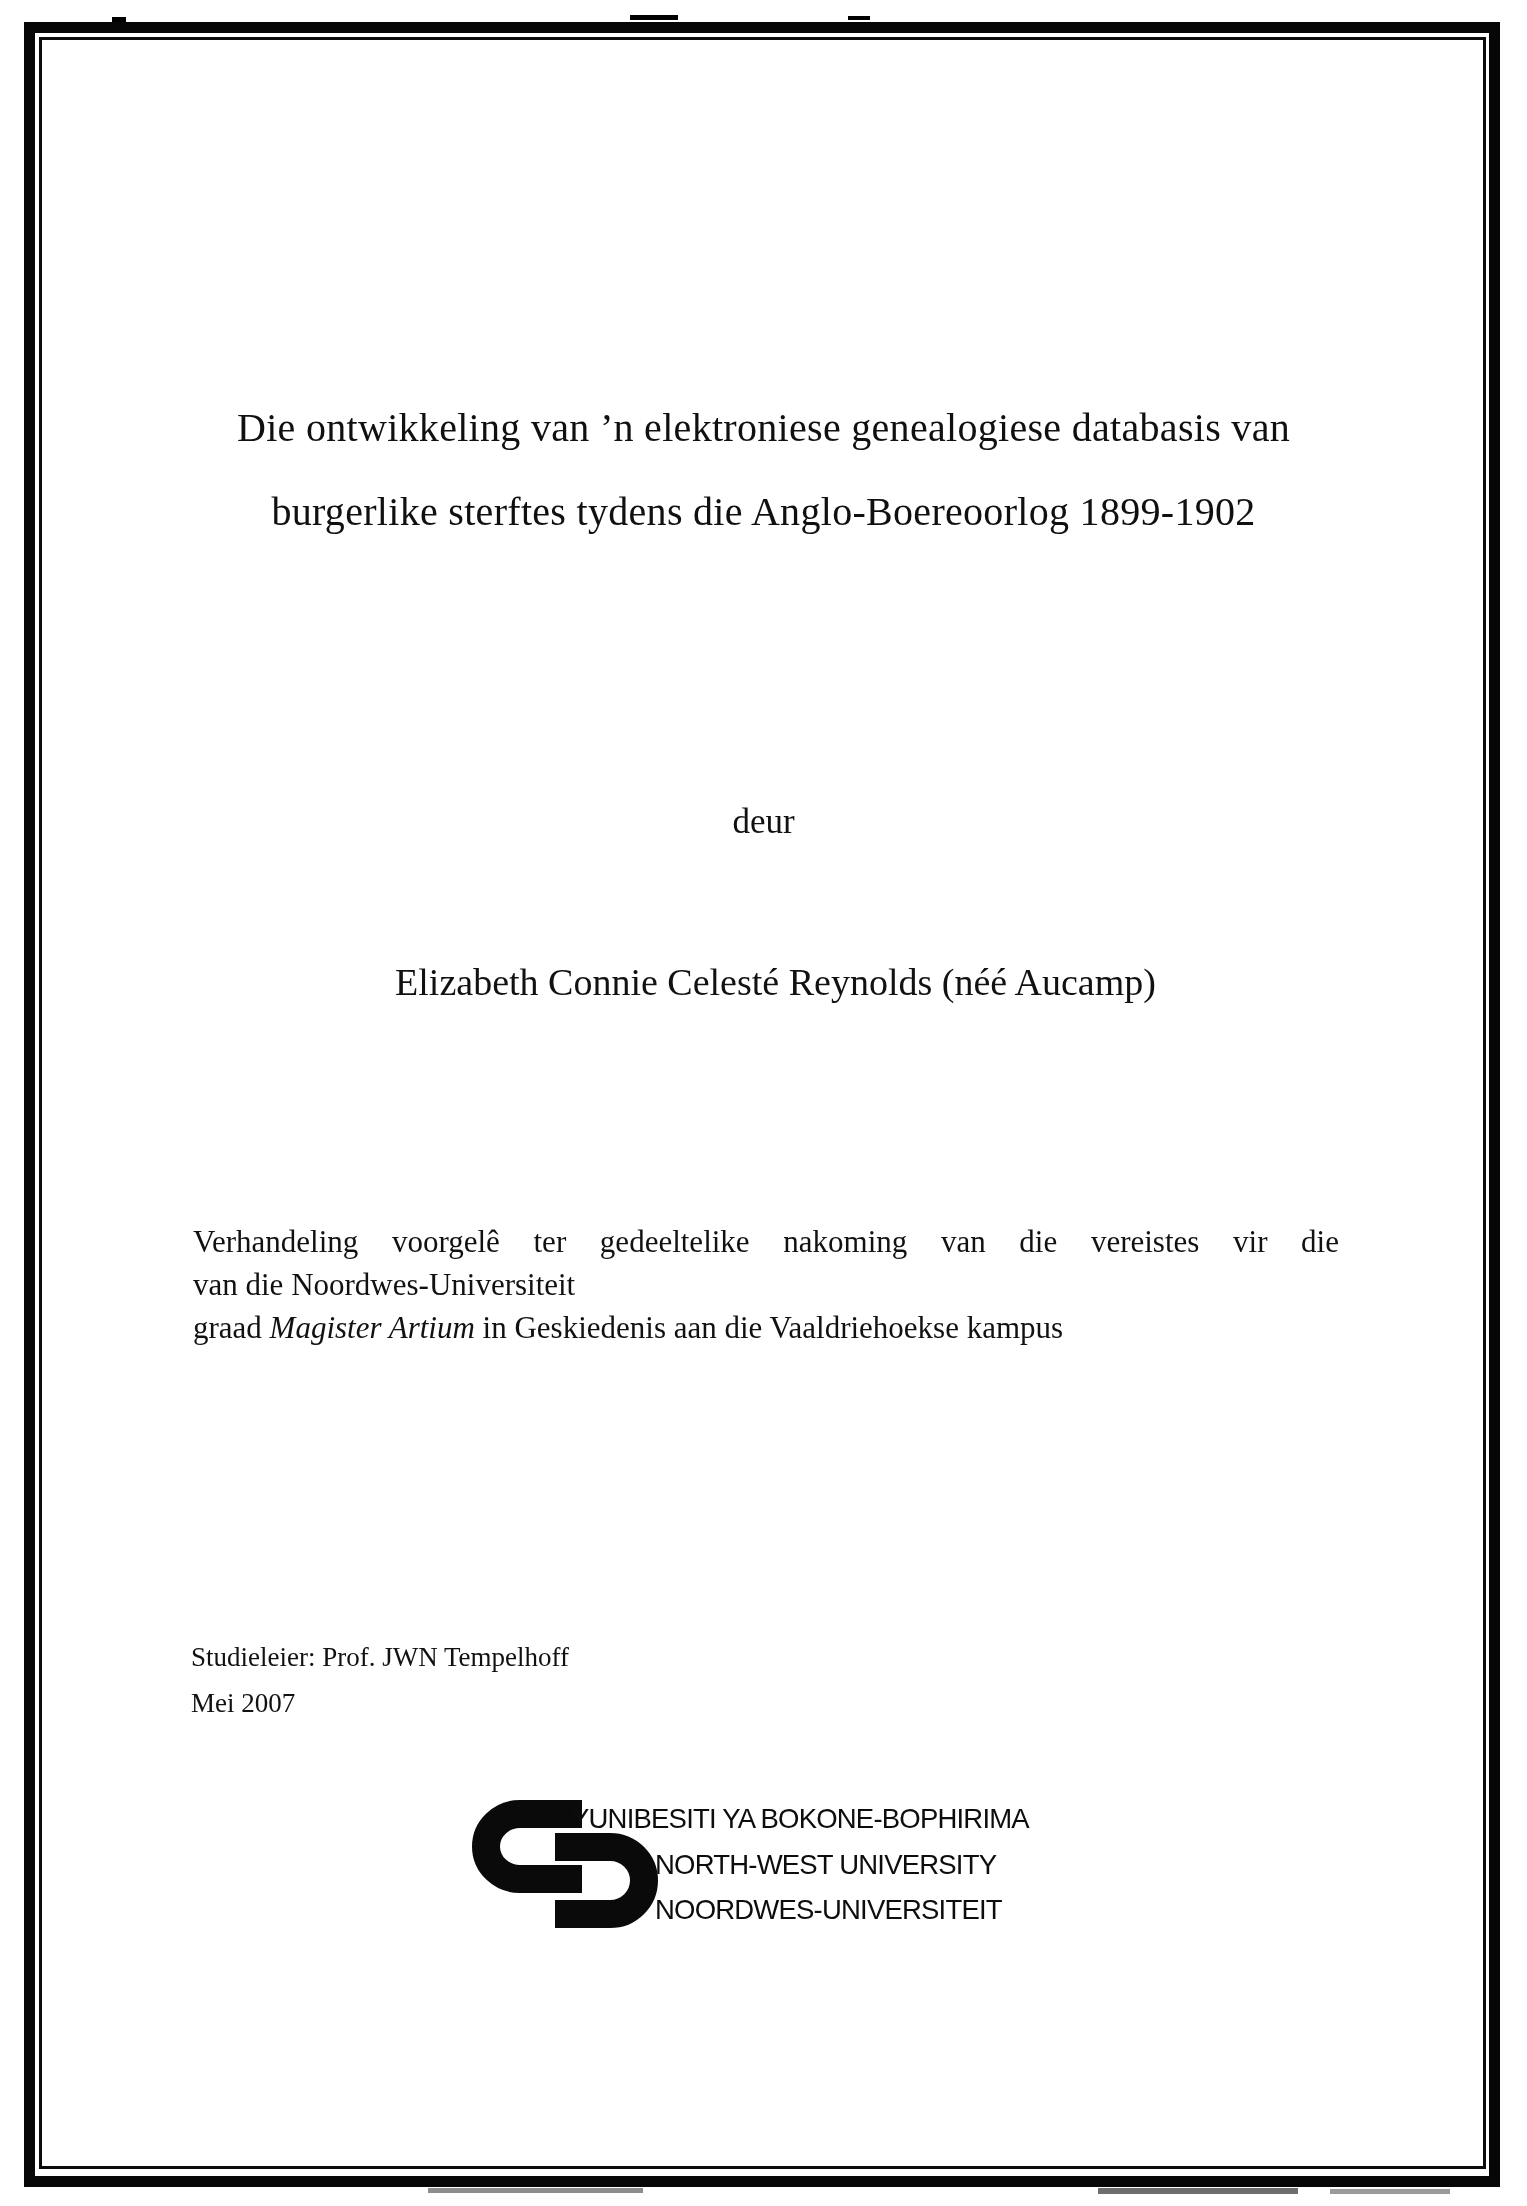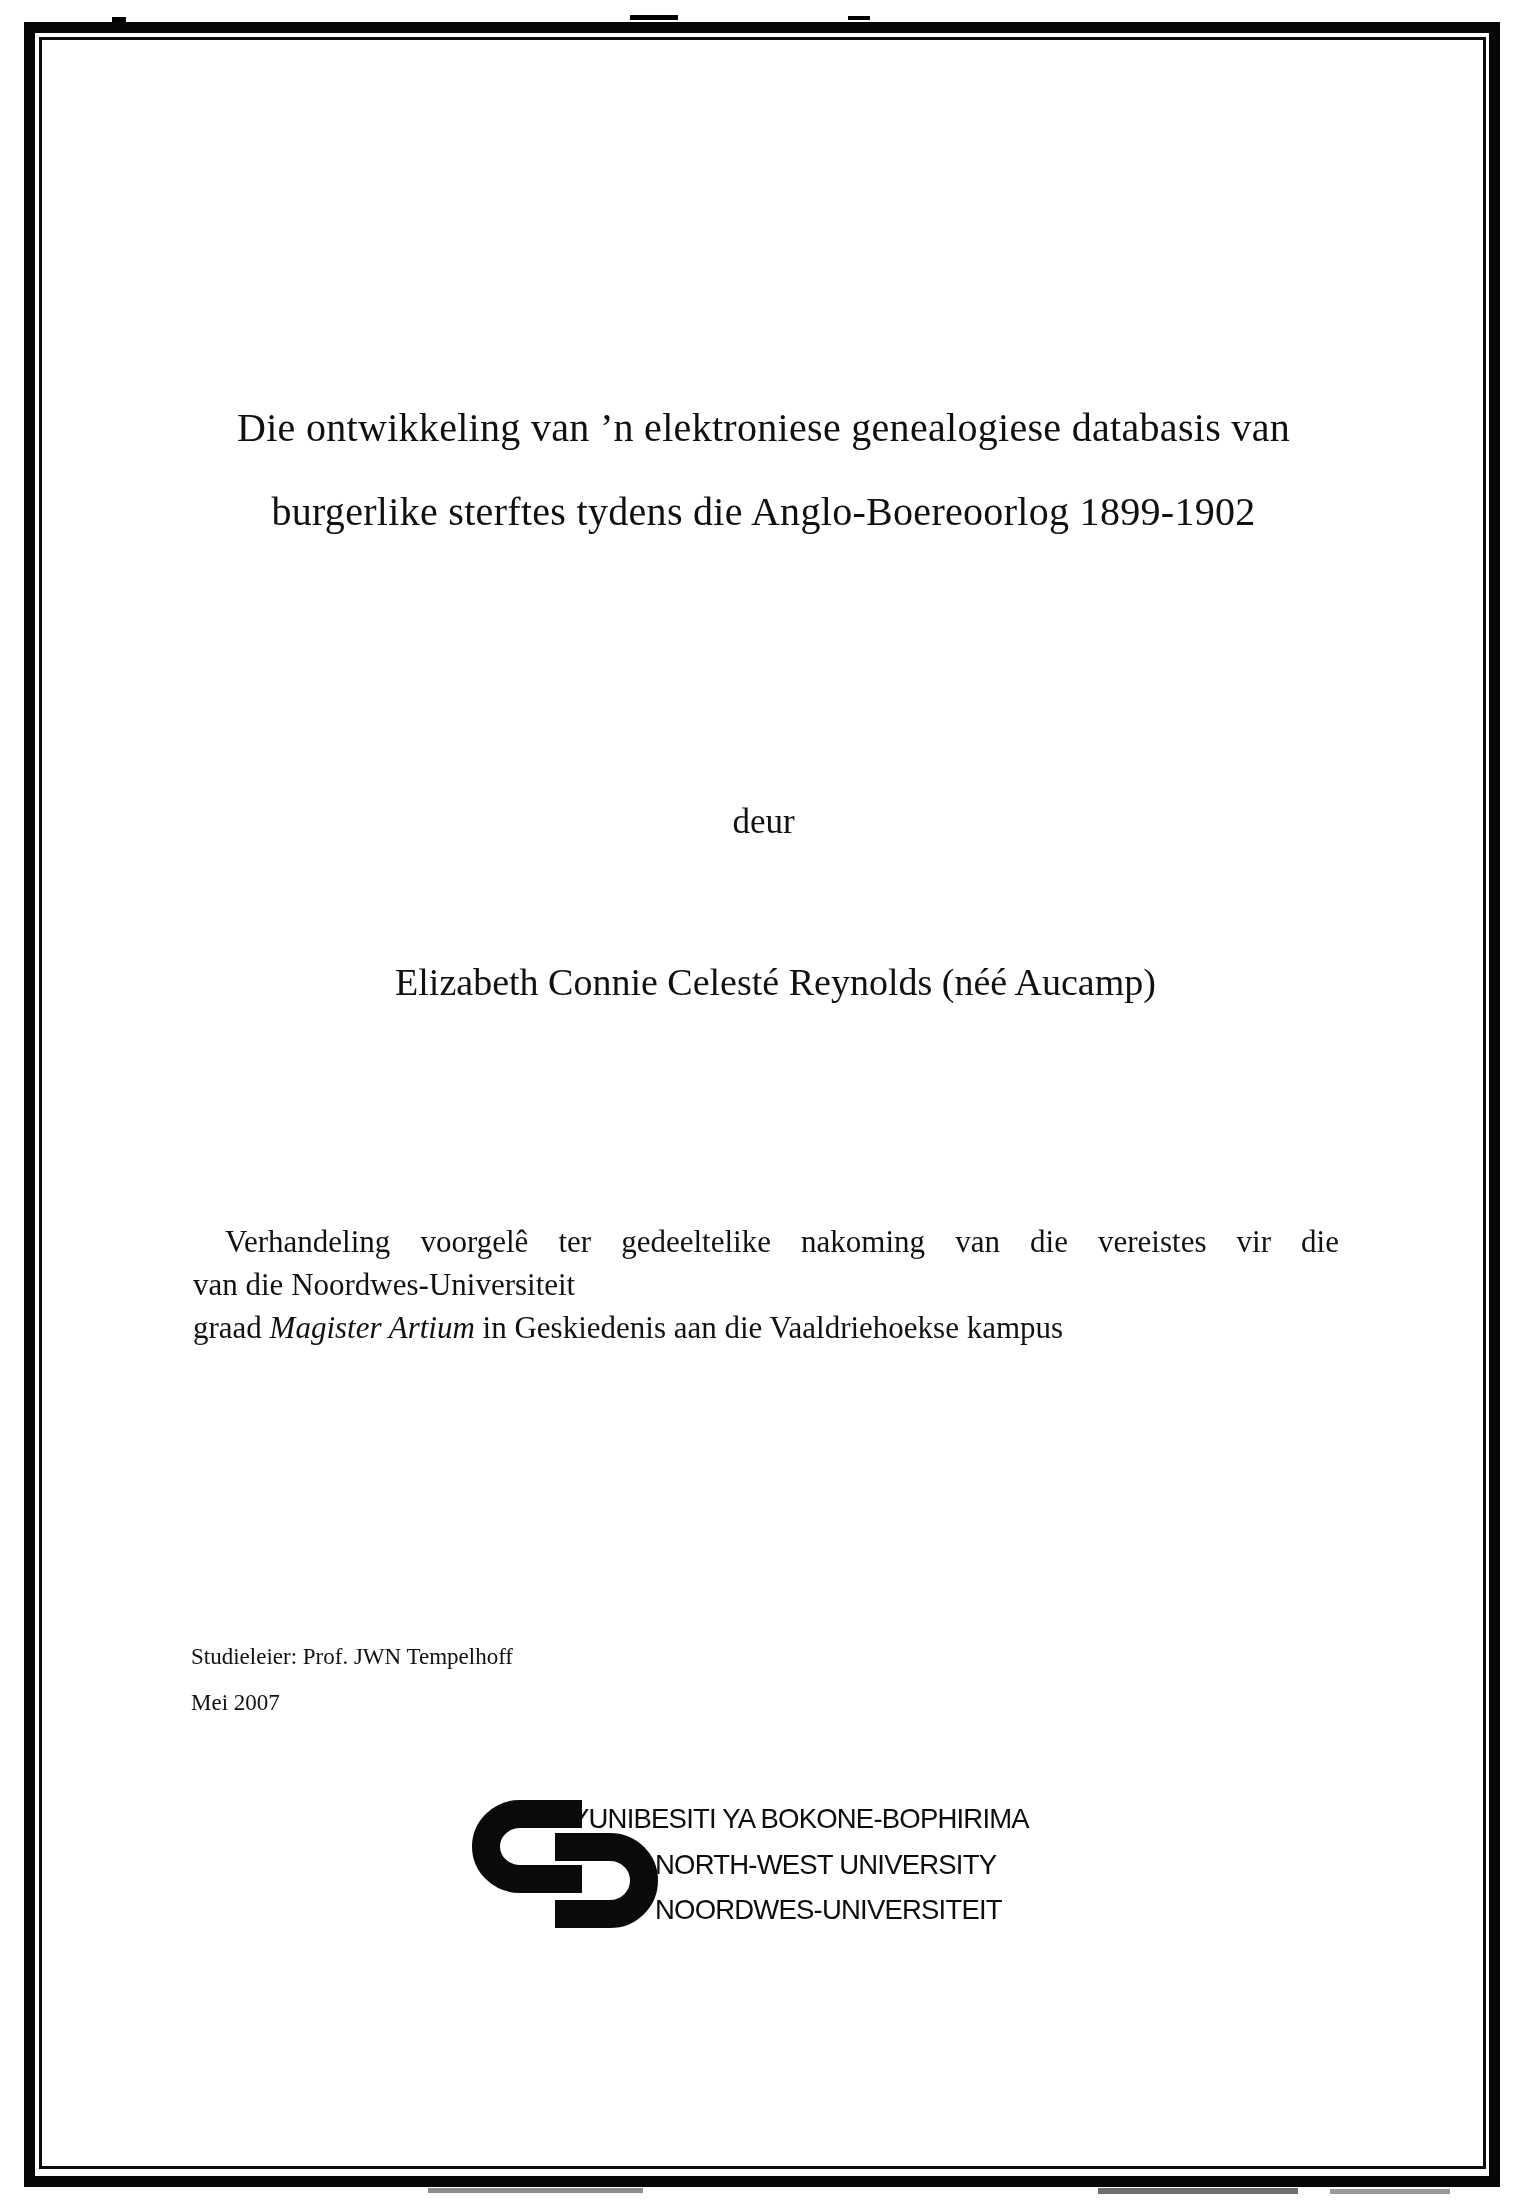--- a/index.html
+++ b/index.html
@@ -66,27 +66,26 @@
     position: absolute;
     top: 1220px; left: 193px;
     width: 1146px;
     font-size: 31px;
     line-height: 43px;
     text-align: left;
   }
   .statement .line-justified {
     text-align: justify;
     text-align-last: justify;
-    margin-left: 32px;
   }
   .italic { font-style: italic; }
   .supervisor-block {
     position: absolute;
     top: 1634px; left: 191px;
-    font-size: 23px;
+    font-size: 27px;
     line-height: 46px;
   }
   
   .logo {
     position: absolute;
     top: 1800px; left: 472px;
     width: 620px; height: 140px;
   }
   .logo-mark {
     position: absolute;

